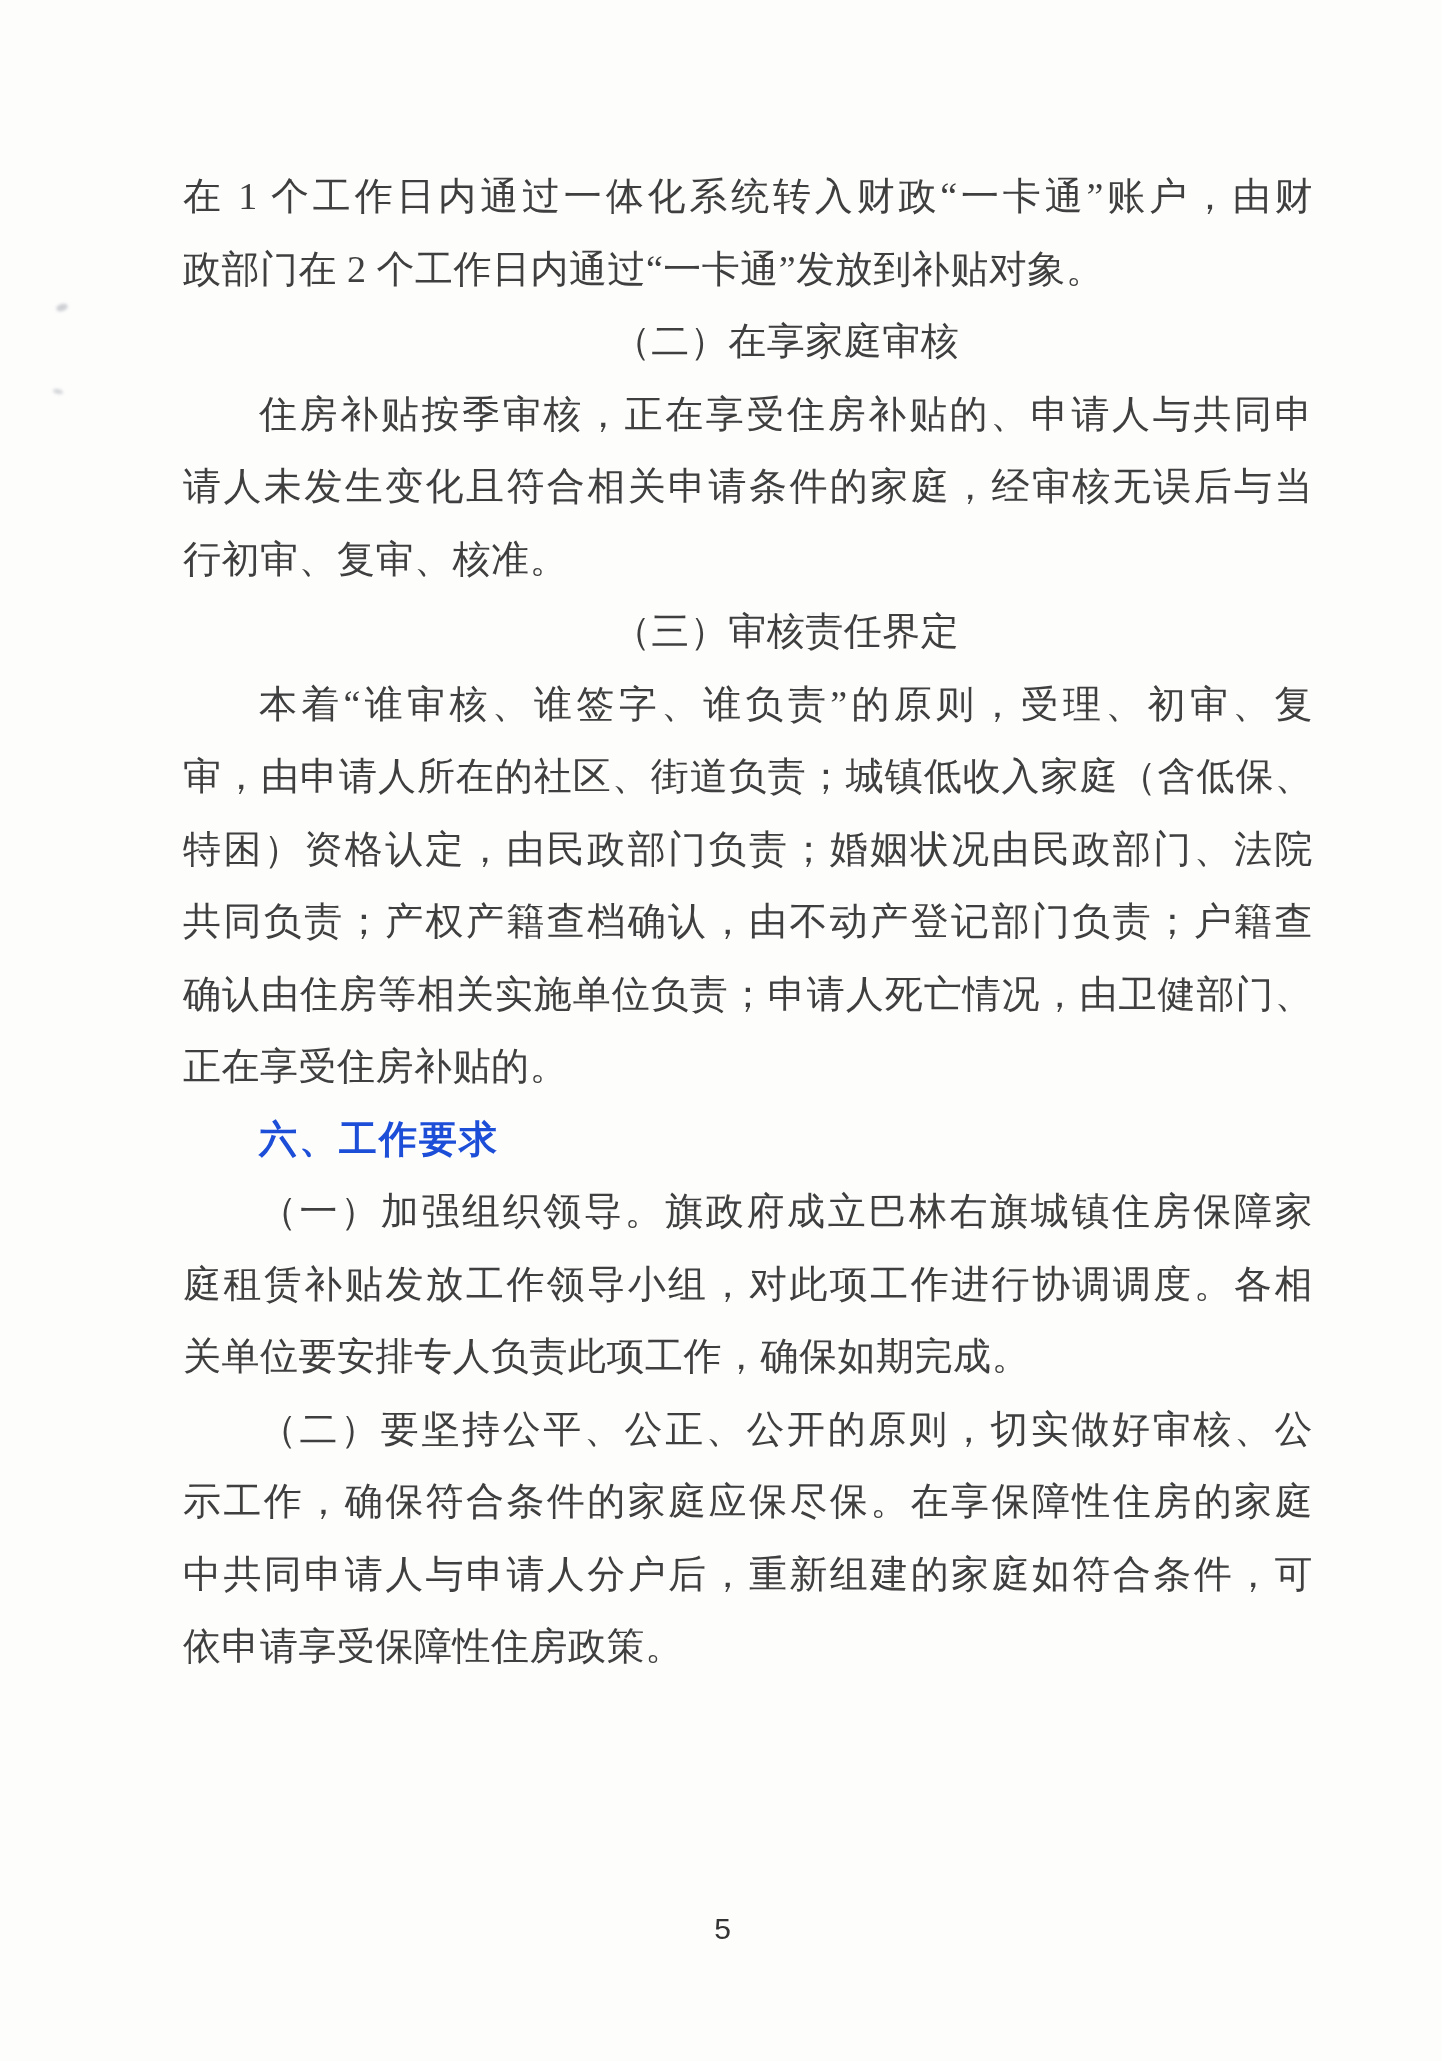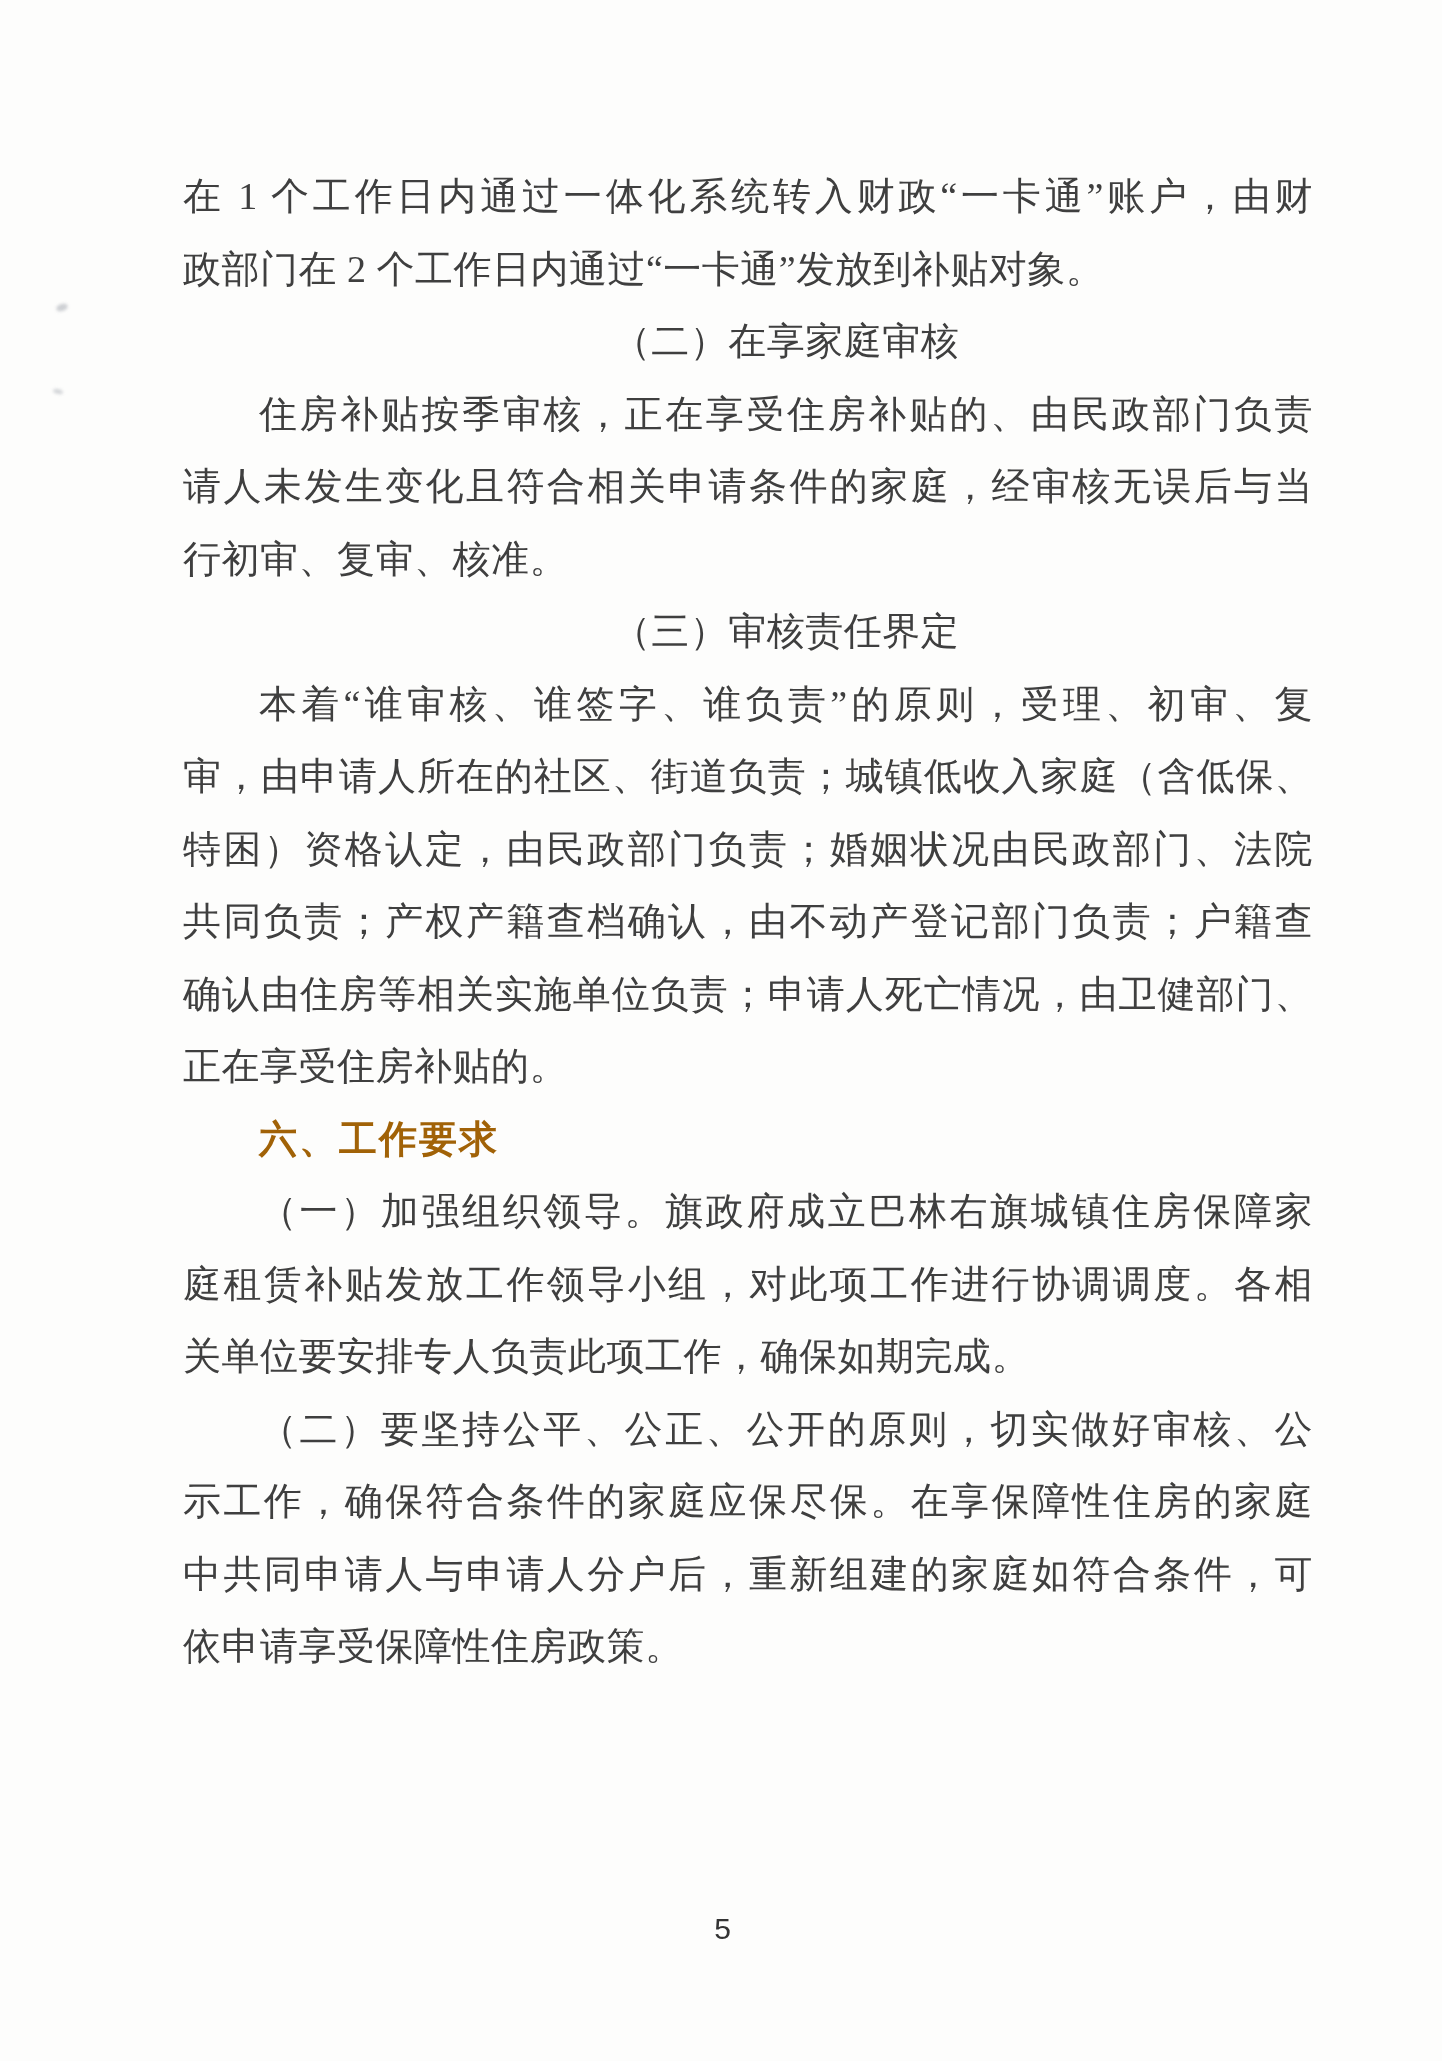--- a/index.html
+++ b/index.html
@@ -23,21 +23,21 @@
     letter-spacing:0.5px;
   }
   .line{min-height:72.5px;white-space:normal;overflow:visible;}
   .full{text-align:justify;text-align-last:justify;}
   .full-indent{text-indent:2em;text-align:justify;text-align-last:justify;}
   .end{text-align:left;white-space:nowrap;}
   .end-indent{text-indent:2em;text-align:center;white-space:nowrap;}
   .heading{
     text-indent:2em;
     font-weight:700;
-    color:#a16207;
+    color:#1d4ed8;
     font-family:"Liberation Sans","DejaVu Sans",sans-serif;
     letter-spacing:2px;
     white-space:nowrap;
   }
   .page-number{
     position:absolute;
     left:0;top:1912px;width:1445px;
     text-align:center;
     font-size:30px;
     color:#333333;
@@ -58,21 +58,21 @@
 <div class="page">
 
   <div class="speck speck-1"></div>
   <div class="speck speck-2"></div>
 
   <div class="text-block">
 
   <div class="line full">在 1 个工作日内通过一体化系统转入财政“一卡通”账户，由财</div>
       <div class="line end">政部门在 2 个工作日内通过“一卡通”发放到补贴对象。</div>
       <div class="line end-indent">（二）在享家庭审核</div>
-      <div class="line full-indent">住房补贴按季审核，正在享受住房补贴的、由民政部门负责</div>
+      <div class="line full-indent">住房补贴按季审核，正在享受住房补贴的、申请人与共同申</div>
       <div class="line full">请人未发生变化且符合相关申请条件的家庭，经审核无误后与当</div>
       <div class="line end">行初审、复审、核准。</div>
       <div class="line end-indent">（三）审核责任界定</div>
       <div class="line full-indent">本着“谁审核、谁签字、谁负责”的原则，受理、初审、复</div>
       <div class="line full">审，由申请人所在的社区、街道负责；城镇低收入家庭（含低保、</div>
       <div class="line full">特困）资格认定，由民政部门负责；婚姻状况由民政部门、法院</div>
       <div class="line full">共同负责；产权产籍查档确认，由不动产登记部门负责；户籍查</div>
       <div class="line full">确认由住房等相关实施单位负责；申请人死亡情况，由卫健部门、</div>
       <div class="line end">正在享受住房补贴的。</div>
       <div class="line heading">六、工作要求</div>

